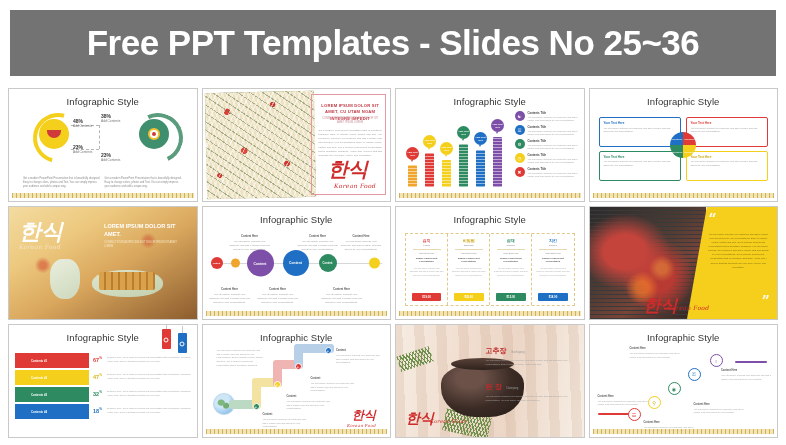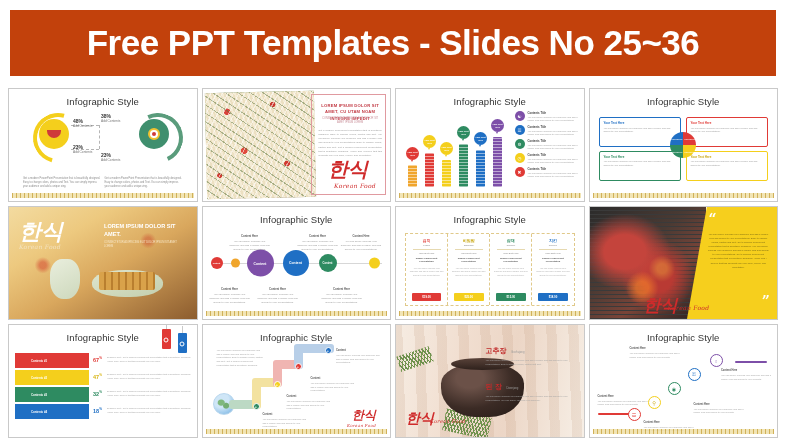--- a/index.html
+++ b/index.html
@@ -8,21 +8,21 @@
     background: #ffffff;
     font-family: "Liberation Sans", sans-serif;
     overflow: hidden;
   }
   .page { width: 786px; height: 445px; position: relative; background: #fff; }
 
   
   .banner {
     position: absolute; left: 10px; top: 10px;
     width: 766px; height: 66px;
-    background: #c2410c;
+    background: #737373;
     display: flex; align-items: center; justify-content: center;
   }
   .banner-text {
     color: #ffffff;
     font-size: 35px;
     font-weight: bold;
     letter-spacing: -0.5px;
     white-space: nowrap;
     font-family: "Liberation Sans", sans-serif;
   }

